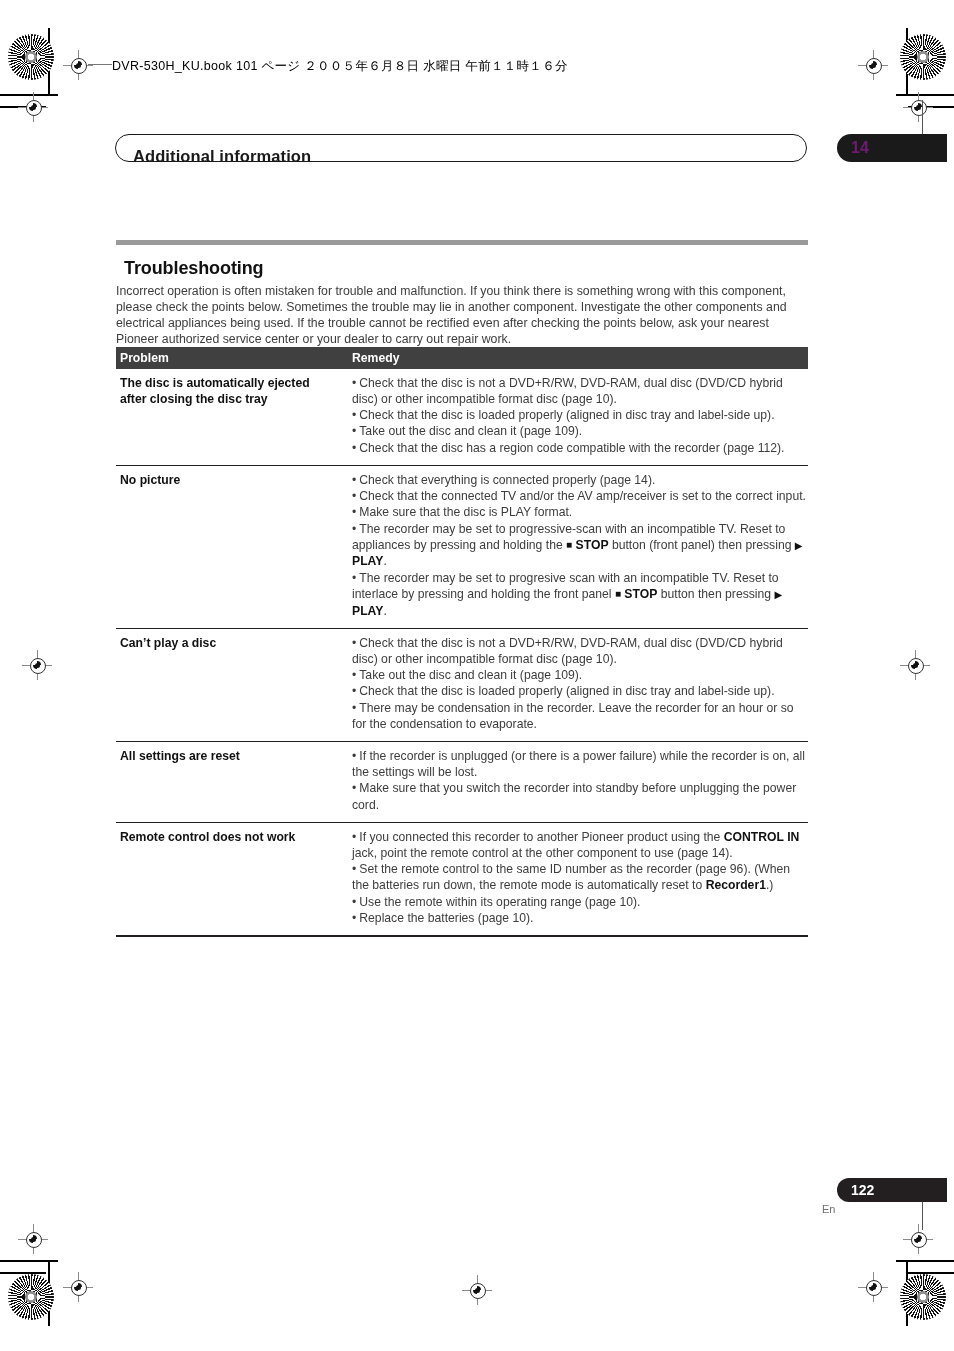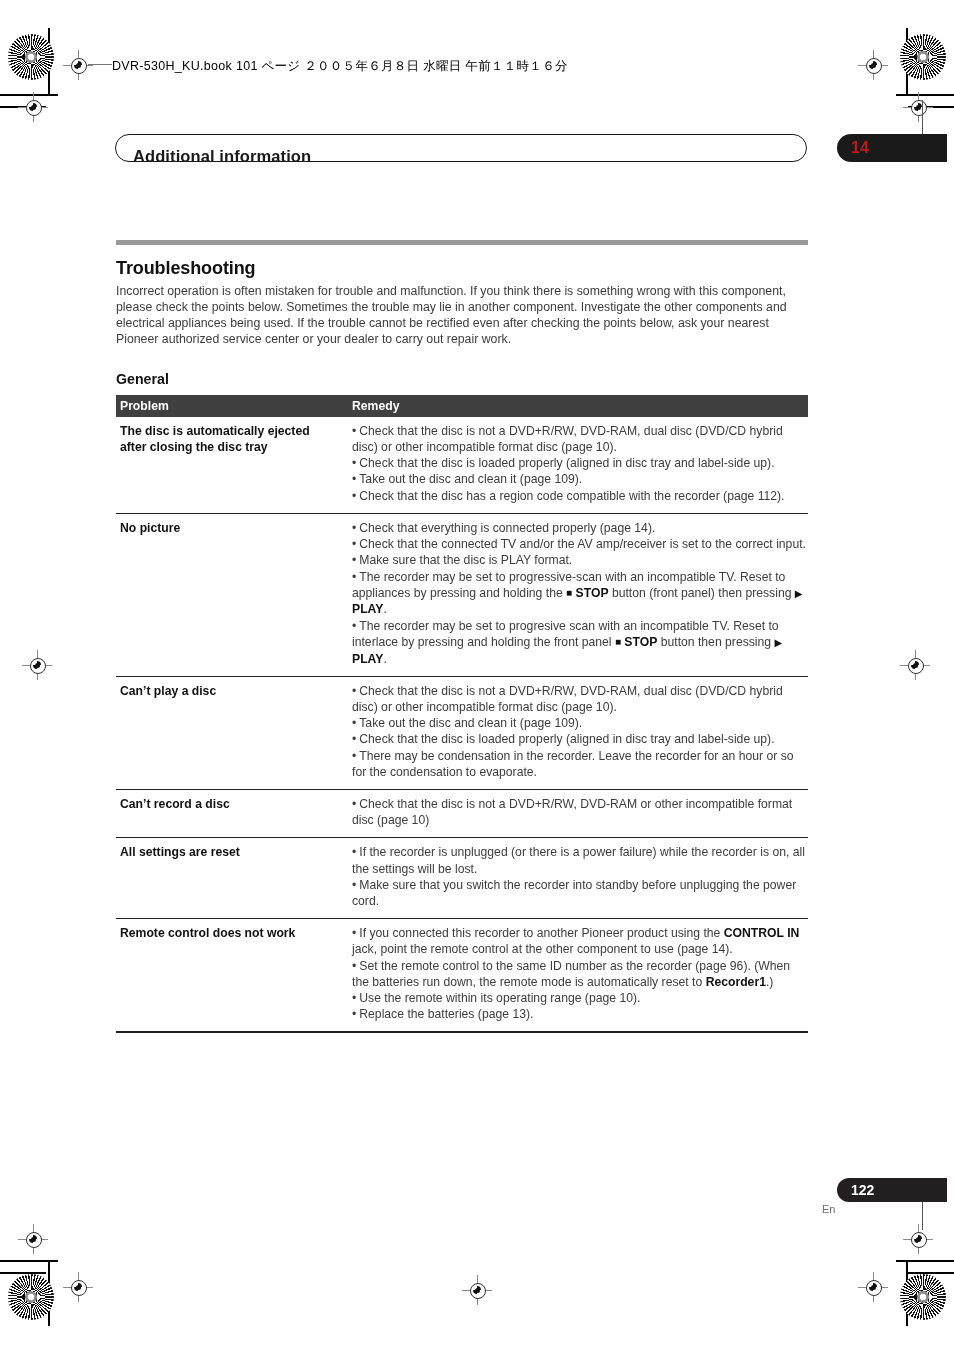--- a/index.html
+++ b/index.html
@@ -98,36 +98,36 @@
   .chapter-num-pill {
     position:absolute;
     left:837px; top:134px;
     width:110px; height:28px;
     background:#1a1a1a;
     border-radius:14px 0 0 14px;
   }
   .chapter-num {
     position:absolute;
     left:851px; top:139px;
-    color:#b91c1c;
+    color:#701a75;
     font-size:16px;
     font-weight:bold;
   }
   .chapter-num-tick {
     position:absolute; left:922px; top:100px; width:1px; height:46px; background:#555;
   }
 
   
   .content { position:absolute; left:116px; top:240px; width:692px; }
 
   .section-rule {
     width:692px; height:5px; background:#9a9a9a; margin-bottom:13px;
   }
   h1.section-title {
-    margin:0 0 4px 0;
+    margin:0 0 4px 8px;
     font-size:18px;
     font-weight:bold;
     color:#111;
     letter-spacing:-0.1px;
   }
   p.intro {
     margin:0;
     font-size:12.3px;
     line-height:16.1px;
     color:#3d3d3d;
@@ -338,21 +338,20 @@
 <div class="chapter-num">14</div>
 
 <div class="content">
 
   <div class="section-rule"></div>
 
   <h1 class="section-title">Troubleshooting</h1>
 
   <p class="intro">Incorrect operation is often mistaken for trouble and malfunction. If you think there is something wrong with this component, please check the points below. Sometimes the trouble may lie in another component. Investigate the other components and electrical appliances being used. If the trouble cannot be rectified even after checking the points below, ask your nearest Pioneer authorized service center or your dealer to carry out repair work.</p>
 
-  <h2 class="sub-title">General</h2>
 
   <table class="tbl">
     <colgroup>
         <col class="c1">
         <col class="c2">
       </colgroup>
     <thead>
       <tr>
         <th>Problem</th>
         <th class="rem">Remedy</th>
@@ -384,42 +383,36 @@
       <tr>
         <td class="problem">Can’t play a disc</td>
         <td class="remedy">
           <span class="line b">Check that the disc is not a DVD+R/RW, DVD-RAM, dual disc (DVD/CD hybrid disc) or other incompatible format disc (page 10).</span>
           <span class="line b">Take out the disc and clean it (page 109).</span>
           <span class="line b">Check that the disc is loaded properly (aligned in disc tray and label-side up).</span>
           <span class="line b">There may be condensation in the recorder. Leave the recorder for an hour or so for the condensation to evaporate.</span>
         </td>
       </tr>
 
-      <tr>
-        <td class="problem">Can’t record a disc</td>
-        <td class="remedy">
-          <span class="line b">Check that the disc is not a DVD+R/RW, DVD-RAM or other incompatible format disc (page 10)</span>
-        </td>
-      </tr>
 
       <tr>
         <td class="problem">All settings are reset</td>
         <td class="remedy">
           <span class="line b">If the recorder is unplugged (or there is a power failure) while the recorder is on, all the settings will be lost.</span>
           <span class="line b">Make sure that you switch the recorder into standby before unplugging the power cord.</span>
         </td>
       </tr>
 
       <tr>
         <td class="problem">Remote control does not work</td>
         <td class="remedy">
           <span class="line b"><span>If you connected this recorder to another Pioneer product using the </span><b>CONTROL IN</b><span> jack, point the remote control at the other component to use (page 14).</span></span>
           <span class="line b"><span>Set the remote control to the same ID number as the recorder (page 96). (When the batteries run down, the remote mode is automatically reset to </span><b>Recorder1</b><span>.)</span></span>
           <span class="line b">Use the remote within its operating range (page 10).</span>
-          <span class="line b">Replace the batteries (page 13).</span>
+          <span class="line b">Replace the batteries (page 10).</span>
         </td>
       </tr>
 
     </tbody>
   </table>
   <div class="tbl-bottom-rule"></div>
 </div>
 
 <div class="footer-tick"></div>
 <div class="page-pill"></div>

